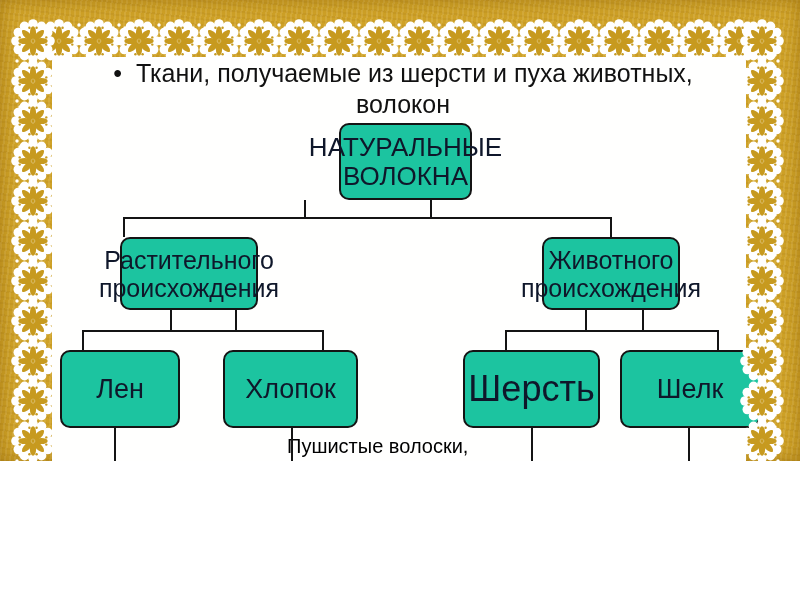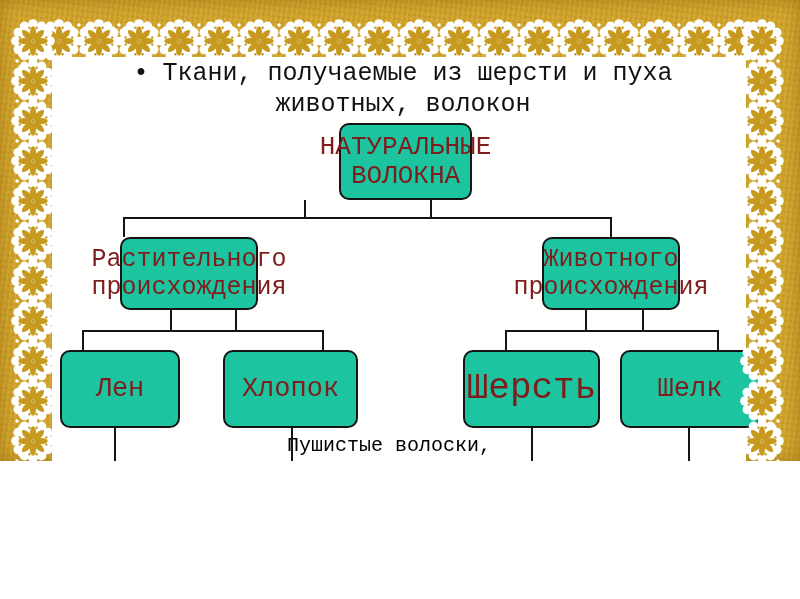--- a/index.html
+++ b/index.html
@@ -3,30 +3,30 @@
 <meta charset="utf-8">
 <style>
   html,body{margin:0;padding:0}
   .canvas{
     position:relative;width:800px;height:461px;overflow:hidden;
     background-color:#cfa227;
     background-image:
       repeating-linear-gradient(97deg, rgba(255,240,200,.12) 0 2px, rgba(0,0,0,0) 2px 5px),
       repeating-linear-gradient(7deg, rgba(120,75,0,.08) 0 2px, rgba(0,0,0,0) 2px 6px);
     box-shadow:inset 0 0 18px rgba(120,80,0,.45);
-    font-family:Liberation Mono, monospace;
+    font-family:Liberation Sans, sans-serif;
   }
   .slide{position:absolute;left:52px;top:57px;width:694px;height:496px;background:#fffffe;border-radius:4px;z-index:1}
   .lace{position:absolute;left:0;top:0;z-index:6;pointer-events:none}
   .intro{position:absolute;left:78px;top:58px;width:650px;text-align:center;font-size:25px;line-height:31px;color:#111;z-index:3}
   .bullet{margin-right:14px}
   .hl{color:#2e9b29;font-weight:bold;margin-left:.33em}
   .box{position:absolute;background:#1cc4a0;border:2px solid #141414;border-radius:10px;z-index:2;box-sizing:border-box}
   .bt{position:absolute;left:50%;top:50%;transform:translate(-50%,-50%);width:max-content;
-      text-align:center;color:#7f1d1d;z-index:3;line-height:1.12;white-space:nowrap}
+      text-align:center;color:#0f172a;z-index:3;line-height:1.12;white-space:nowrap}
   .ft{position:absolute;color:#000;z-index:3;white-space:nowrap}
   .ln{position:absolute;background:#141414;z-index:4}
 </style>
 </head>
 <body>
 
 <div class="canvas">
 
   <div class="slide"></div>
 

